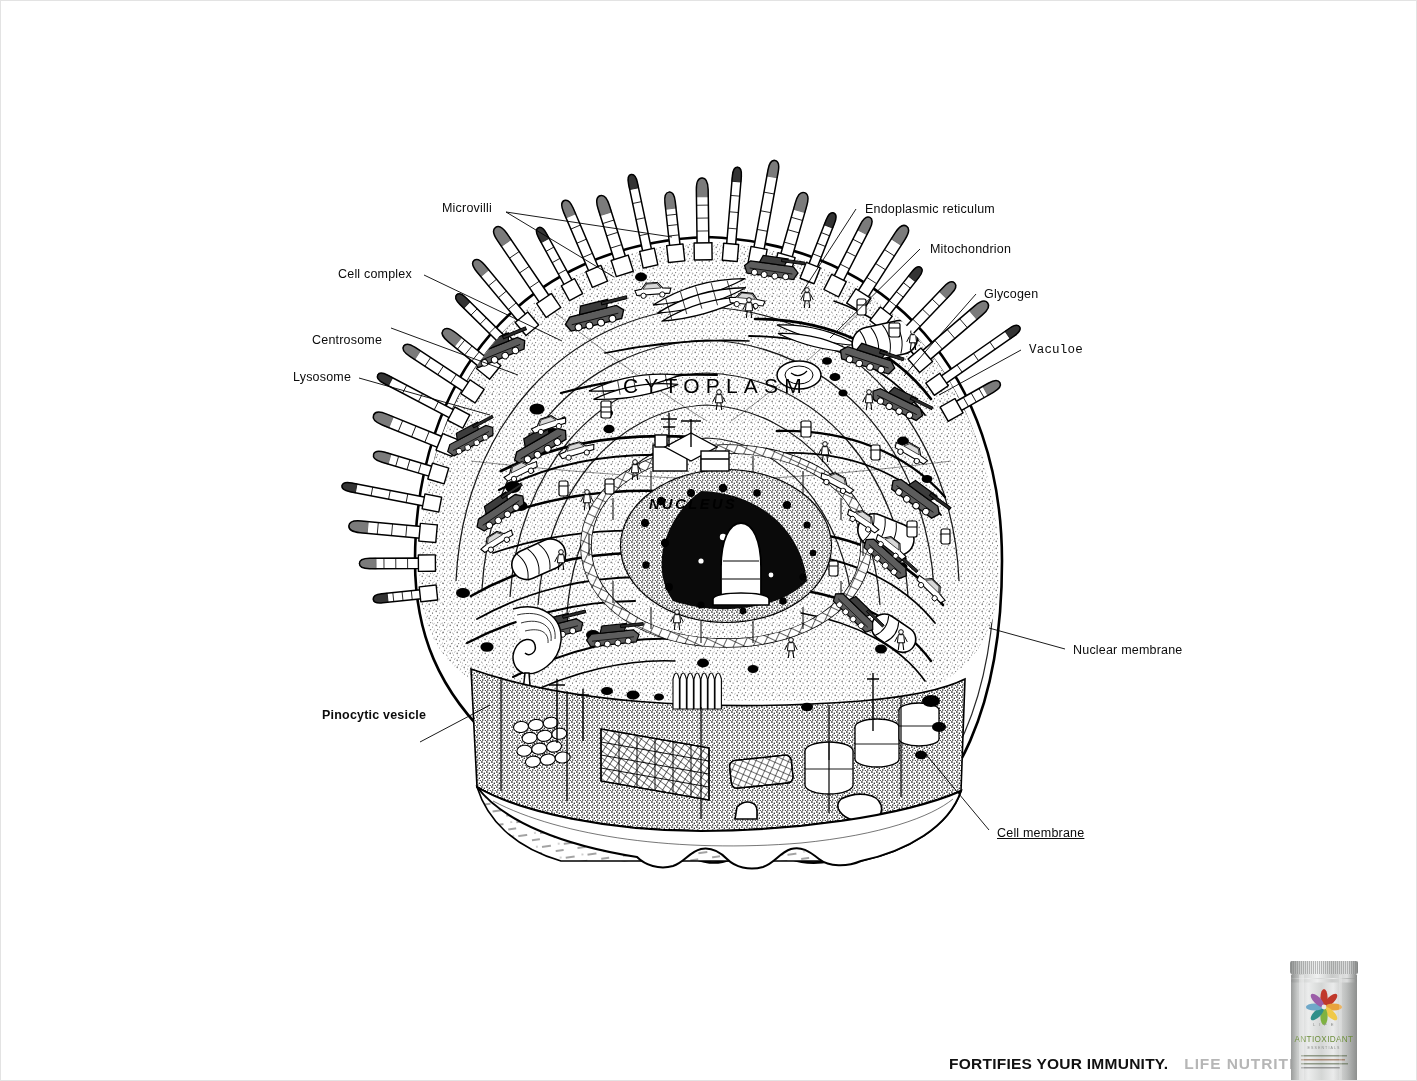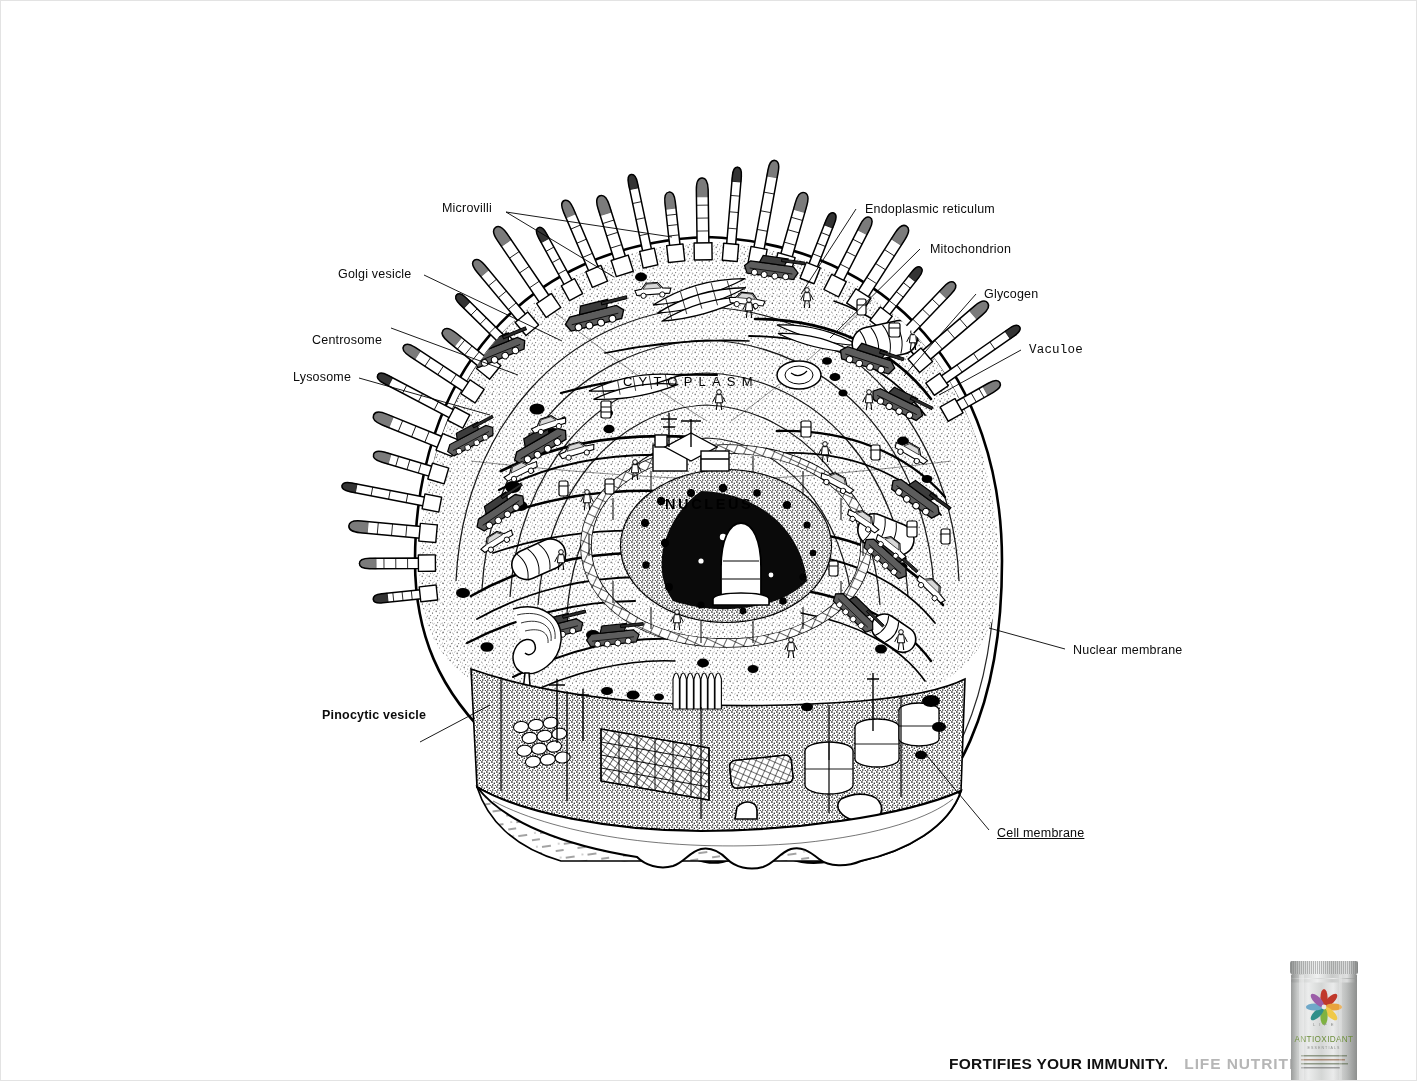--- a/index.html
+++ b/index.html
@@ -42,21 +42,21 @@
 
   
   .inner-label {
     position: absolute;
     font-family: "Liberation Sans", sans-serif;
     color: #000;
     white-space: nowrap;
     font-weight: 400;
   }
   #lbl-cytoplasm {
-    font-size: 13px;
+    font-size: 21px;
     letter-spacing: 6.2px;
   }
   #lbl-nucleus {
     font-size: 14.5px;
     letter-spacing: 2.6px;
     font-weight: 600;
   }
 
   
   #tagline {
@@ -1174,25 +1174,25 @@
           <line x1="919" y1="248" x2="829" y2="337" stroke="#000" stroke-width="0.9"></line>
           <line x1="975" y1="293" x2="903" y2="375" stroke="#000" stroke-width="0.9"></line>
           <line x1="1020" y1="349" x2="938" y2="394" stroke="#000" stroke-width="0.9"></line>
           <line x1="1064" y1="648" x2="988" y2="627" stroke="#000" stroke-width="0.9"></line>
           <line x1="988" y1="829" x2="923" y2="751" stroke="#000" stroke-width="0.9"></line>
         </g>
     </svg>
   </div>
 
   <div class="inner-label" id="lbl-cytoplasm" style="left:622px; top:373px;">CYTOPLASM</div>
-  <div class="inner-label" id="lbl-nucleus" style="left:664px; top:495px;">NUCLEUS</div>
+  <div class="inner-label" id="lbl-nucleus" style="left:648px; top:495px;font-style:italic;">NUCLEUS</div>
 
   <div id="callout-labels">
       <div class="label" style="left: 441px; top: 201px;">Microvilli</div>
-      <div class="label" style="left: 337px; top: 267px;">Golgi vesicle</div>
+      <div class="label" style="left: 337px; top: 267px;">Cell complex</div>
       <div class="label" style="left: 311px; top: 333px;">Centrosome</div>
       <div class="label" style="left: 292px; top: 370px;">Lysosome</div>
       <div class="label" style="left: 321px; top: 708px; font-weight: bold;">Pinocytic vesicle</div>
       <div class="label" style="left: 864px; top: 202px;">Endoplasmic reticulum</div>
       <div class="label" style="left: 929px; top: 242px;">Mitochondrion</div>
       <div class="label" style="left: 983px; top: 287px;">Glycogen</div>
       <div class="label" style="left: 1028px; top: 343px; font-family: Liberation Mono, monospace;">Vaculoe</div>
       <div class="label" style="left: 1072px; top: 643px;">Nuclear membrane</div>
       <div class="label" style="left: 996px; top: 826px; text-decoration: underline;">Cell membrane</div>
     </div>

